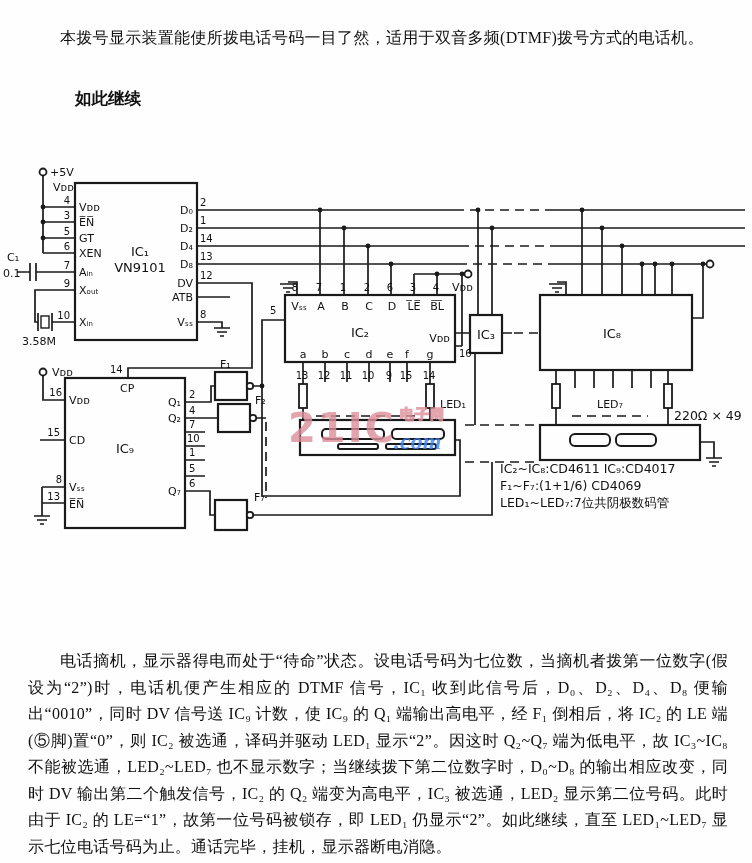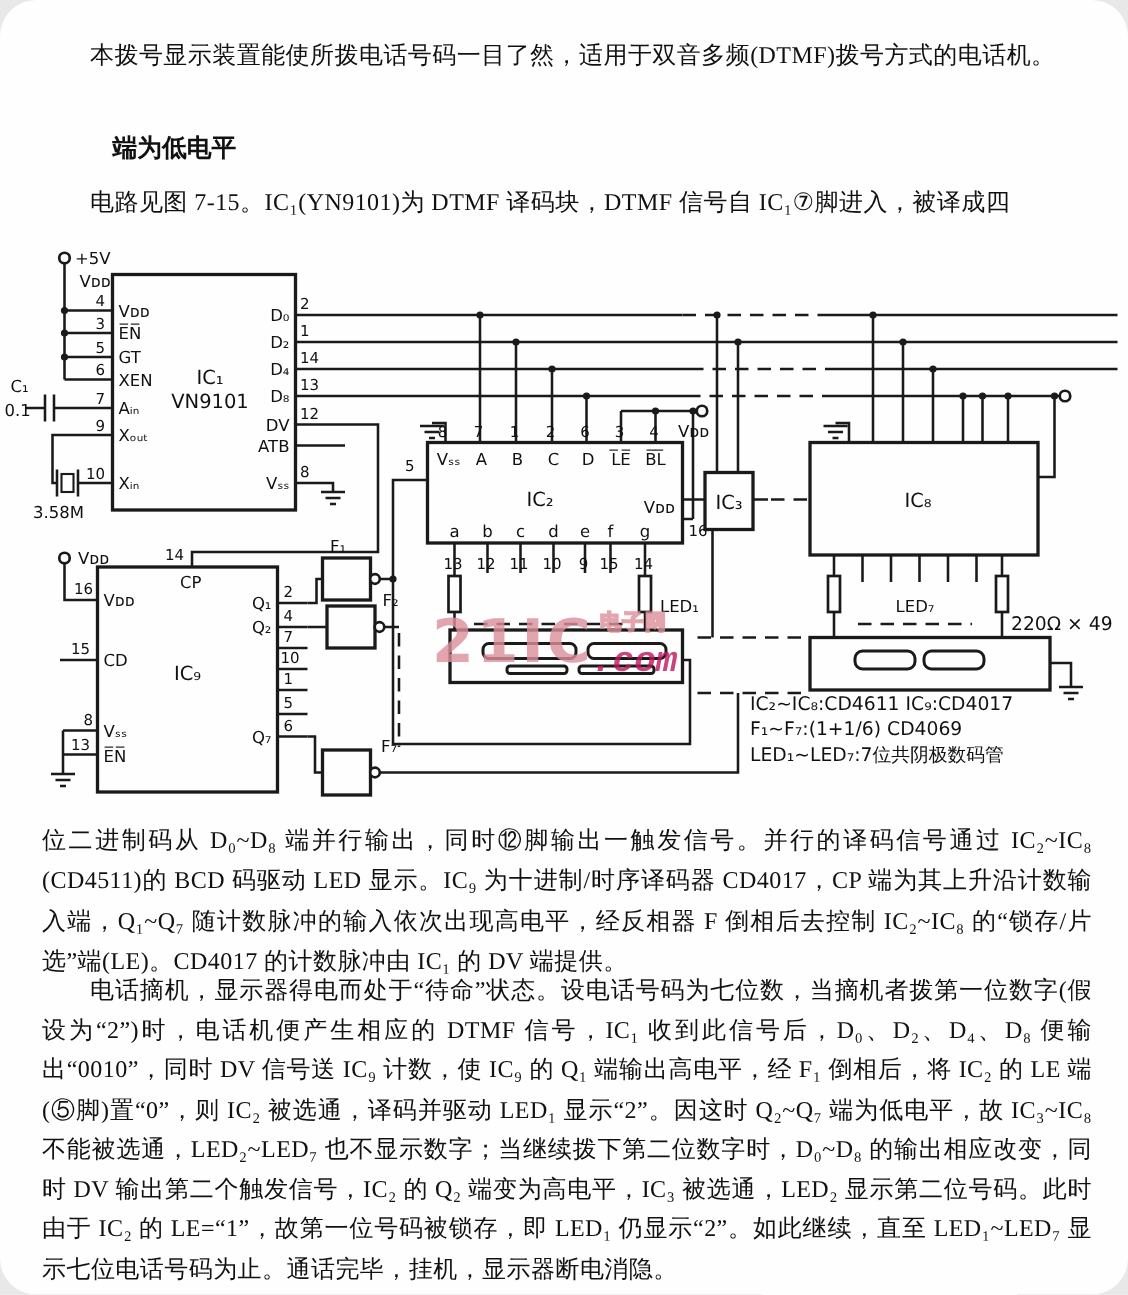--- a/index.html
+++ b/index.html
@@ -1,17 +1,17 @@
 <!DOCTYPE html>
 <html><head>
 <meta charset="utf-8">
 <style>
   html,body{margin:0;padding:0;background:#e8e8e8;}
   .page{position:relative;width:752px;height:863px;background:#fefefe;overflow:hidden;
-        font-family:"Liberation Serif","DejaVu Serif",serif;color:#111;border-radius:24px;}
+        font-family:"Liberation Serif","DejaVu Serif",serif;color:#111;}
   .para{position:absolute;font-size:16px;line-height:27px;text-align:justify;letter-spacing:.3px;}
   .indent{text-indent:2em;}
   .heading{position:absolute;font-size:16.5px;font-weight:bold;}
   .fig{position:absolute;left:0;top:150px;width:696px;height:400px;}
   .fig svg{position:absolute;left:0;top:0;}
   svg text{font-family:"DejaVu Sans",sans-serif;font-size:11px;fill:#111;}
   svg text.ic{font-size:13px;}
   svg text.sm{font-size:10px;}
   svg text.note{font-size:12.5px;}
   .wire{stroke:#1a1a1a;stroke-width:1.7;fill:none;}
@@ -21,33 +21,32 @@
   .seg{fill:none;stroke:#1a1a1a;stroke-width:2;}
   .dot{fill:#1a1a1a;}
   .term{fill:#fefefe;stroke:#1a1a1a;stroke-width:1.8;}
   .res{fill:#fefefe;stroke:#1a1a1a;stroke-width:1.8;}
   
   .wm{position:absolute;left:288px;top:256px;width:190px;height:54px;opacity:.8;pointer-events:none;}
   .wm-main{position:absolute;left:0;top:0;font-family:"DejaVu Sans",sans-serif;
            font-weight:800;font-size:40px;line-height:44px;letter-spacing:2px;color:#dd8f9a;}
   .wm-cn{position:absolute;left:112px;top:0;font-family:"DejaVu Sans",sans-serif;font-weight:800;
          font-size:14px;color:rgba(255,255,255,.1);-webkit-text-stroke:1.3px #dd8f9a;letter-spacing:1px;}
-  .wm-com{position:absolute;left:106px;top:22px;font-family:Liberation Mono, monospace;font-style:italic;
-          font-weight:bold;font-size:24px;color:#be185d;}
+  .wm-com{position:absolute;left:106px;top:22px;font-family:Liberation Serif, serif;font-style:italic;
+          font-weight:bold;font-size:24px;color:#3b82f6;}
 </style>
 </head>
 <body>
 
 <div class="page">
 
   <div class="para indent" style="left:28px;top:24px;width:700px;">本拨号显示装置能使所拨电话号码一目了然，适用于双音多频(DTMF)拨号方式的电话机。</div>
 
-  <div class="heading" style="left:75px;top:88px;">端为低电平</div>
-
-  <div class="para indent" style="left:28px;top:122px;width:700px;">电路见图 7-15。IC₁(YN9101)为 DTMF 译码块，DTMF 信号自 IC₁⑦脚进入，被译成四</div>
+  <div class="heading" style="left:75px;top:88px;">如此继续</div>
+
 
   <div class="fig">
     <svg width="752" height="400" viewBox="0 0 752 400">
 
       <g>
         <circle class="term" cx="43" cy="22" r="3.5"></circle>
         <text x="50" y="26">+5V</text>
         <text x="53" y="41">Vᴅᴅ</text>
         <path class="wire" d="M43,25.5 V103 M43,57 H75 M43,72 H75 M43,88 H75 M43,103 H75"></path>
         <circle class="dot" cx="43" cy="57" r="2.4"></circle>
@@ -284,17 +283,16 @@
       </g>
     </svg>
 
     <div class="wm">
       <span class="wm-main">21IC</span>
       <span class="wm-cn">电子网</span>
       <span class="wm-com">.com</span>
     </div>
   </div>
 
-  <div class="para" style="left:28px;top:547px;width:700px;">位二进制码从 D₀~D₈ 端并行输出，同时⑫脚输出一触发信号。并行的译码信号通过 IC₂~IC₈ (CD4511)的 BCD 码驱动 LED 显示。IC₉ 为十进制/时序译码器 CD4017，CP 端为其上升沿计数输入端，Q₁~Q₇ 随计数脉冲的输入依次出现高电平，经反相器 F 倒相后去控制 IC₂~IC₈ 的“锁存/片选”端(LE)。CD4017 的计数脉冲由 IC₁ 的 DV 端提供。</div>
 
   <div class="para indent" style="left:28px;top:648px;width:700px;line-height:26.5px;">电话摘机，显示器得电而处于“待命”状态。设电话号码为七位数，当摘机者拨第一位数字(假设为“2”)时，电话机便产生相应的 DTMF 信号，IC₁ 收到此信号后，D₀、D₂、D₄、D₈ 便输出“0010”，同时 DV 信号送 IC₉ 计数，使 IC₉ 的 Q₁ 端输出高电平，经 F₁ 倒相后，将 IC₂ 的 LE 端(⑤脚)置“0”，则 IC₂ 被选通，译码并驱动 LED₁ 显示“2”。因这时 Q₂~Q₇ 端为低电平，故 IC₃~IC₈ 不能被选通，LED₂~LED₇ 也不显示数字；当继续拨下第二位数字时，D₀~D₈ 的输出相应改变，同时 DV 输出第二个触发信号，IC₂ 的 Q₂ 端变为高电平，IC₃ 被选通，LED₂ 显示第二位号码。此时由于 IC₂ 的 LE=“1”，故第一位号码被锁存，即 LED₁ 仍显示“2”。如此继续，直至 LED₁~LED₇ 显示七位电话号码为止。通话完毕，挂机，显示器断电消隐。</div>
 
 </div>
 
 </body></html>

